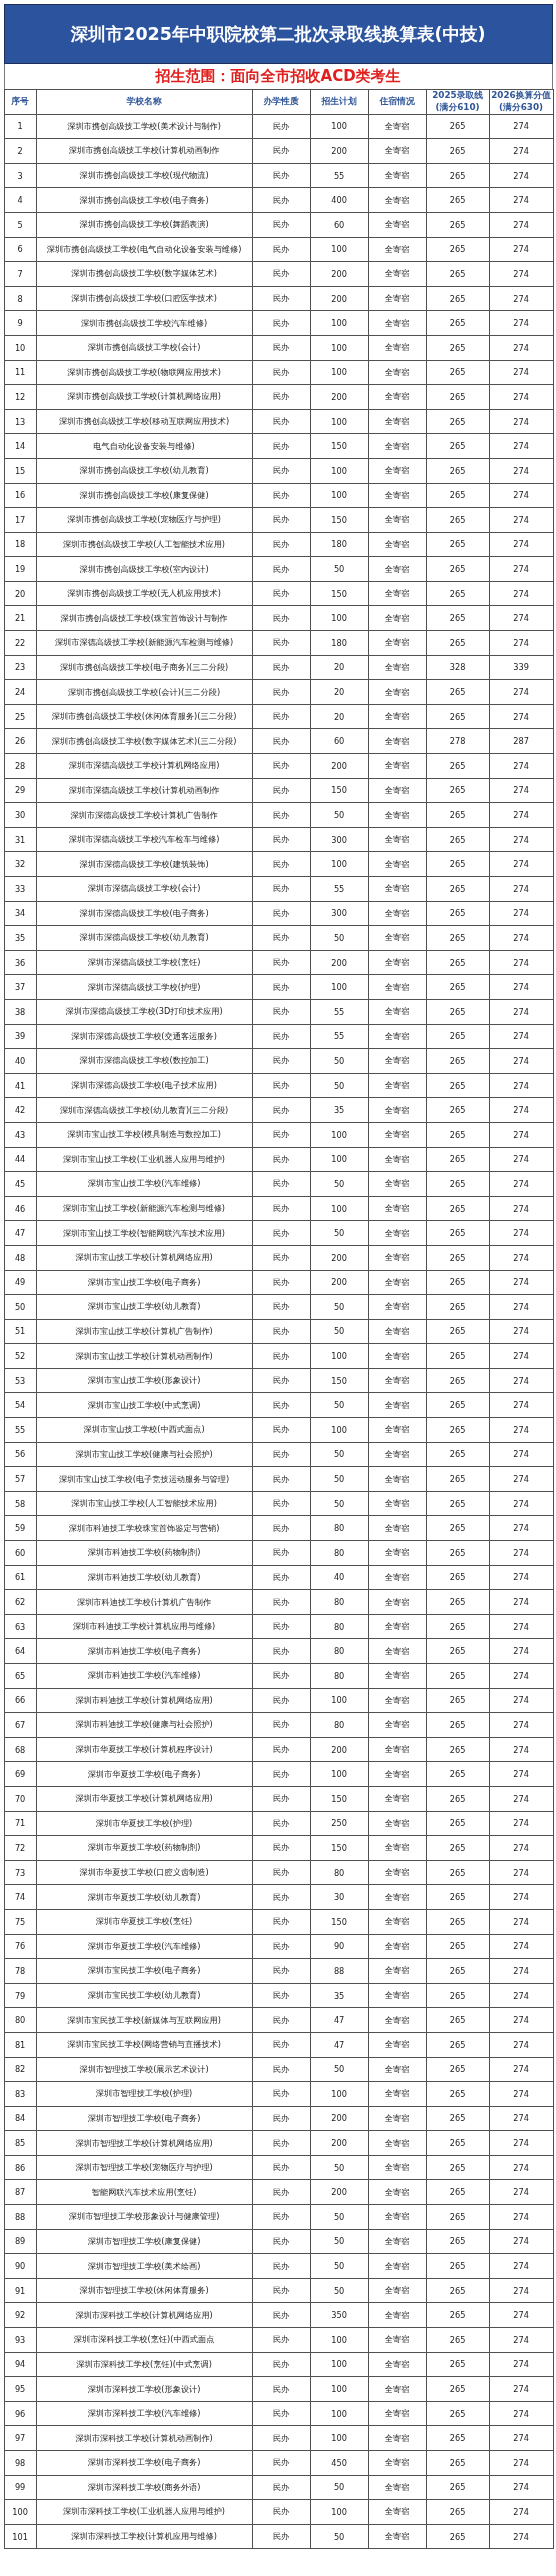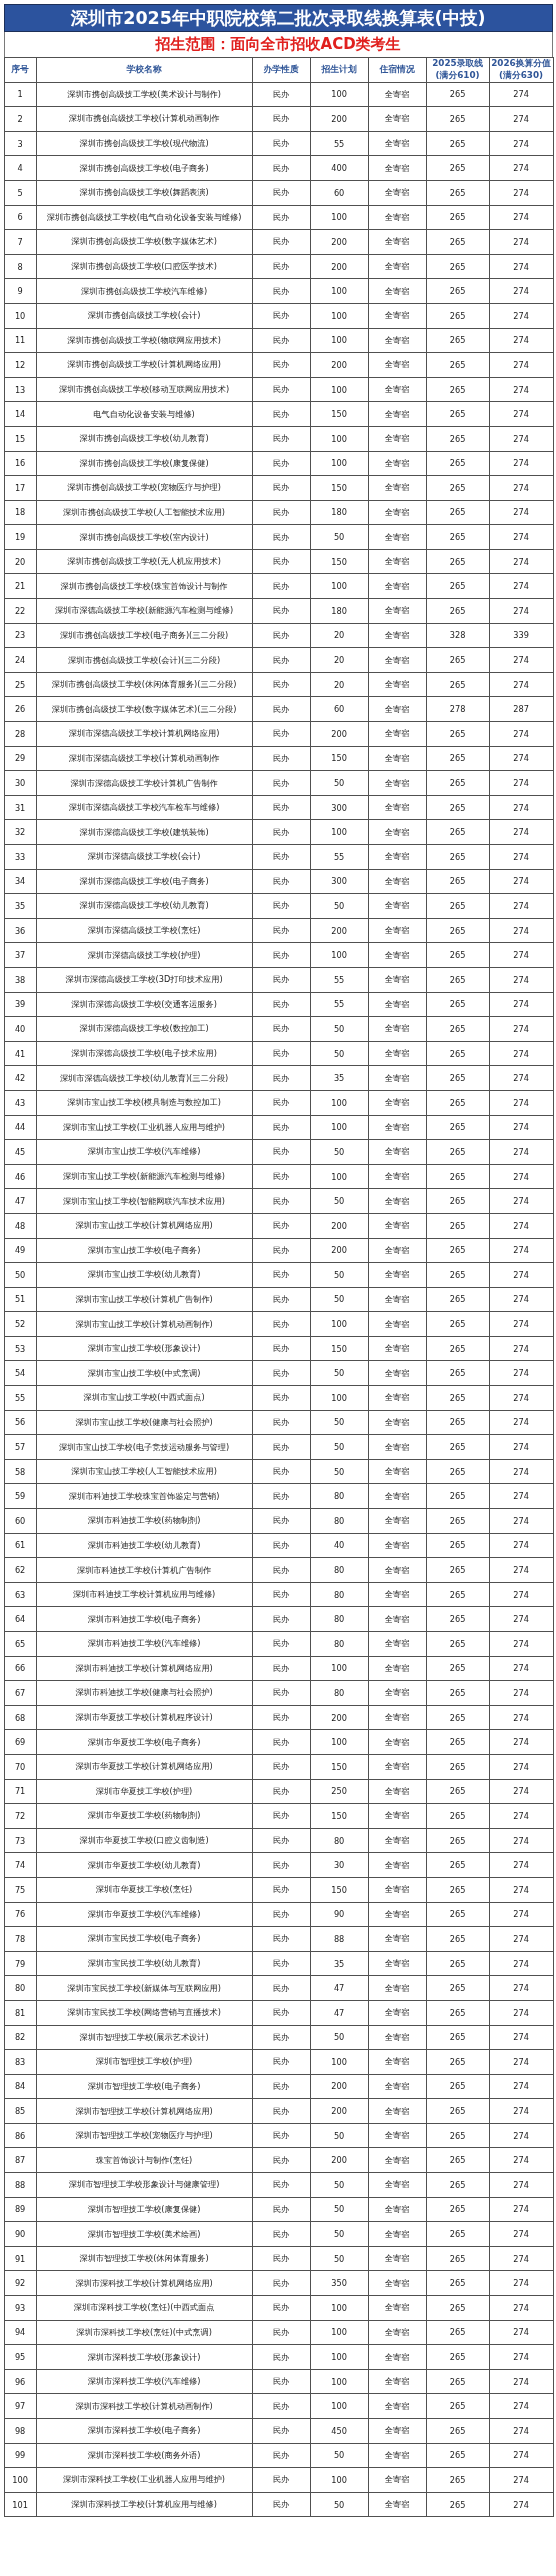--- a/index.html
+++ b/index.html
@@ -1,19 +1,19 @@
 <!DOCTYPE html>
 <html style="font-size:8.2px"><head>
   <meta charset="utf-8">
   <style>
     html, body { margin: 0; padding: 0; background: #ffffff; }
     body { width: 556px; height: 3077px; position: relative; overflow: hidden;
            font-family: "DejaVu Sans", "Liberation Sans", sans-serif; color: #1a1a1a; }
     .sheet { position: absolute; left: 3.6px; top: 3.6px; width: 549px; }
-    .title-band { height: 28px; background: #2C539E; border: 0.5px solid #1d2f57; box-sizing: border-box;
+    .title-band { height: 60px; background: #2C539E; border: 0.5px solid #1d2f57; box-sizing: border-box;
                   display: flex; align-items: center; justify-content: center; }
     .title-text { color: #ffffff; font-weight: bold; font-size: 17.5px; letter-spacing: 0; white-space: nowrap; }
     .subtitle-row { height: 25px; border-left: 0.5px solid #7a7a7a; border-right: 0.5px solid #7a7a7a;
                     box-sizing: border-box; display: flex; align-items: center; justify-content: center; }
     .subtitle-text { color: #E0201E; font-weight: bold; font-size: 15px; white-space: nowrap; }
     table { width: 549px; border-collapse: collapse; table-layout: fixed; }
     th, td { border: 0.5px solid #505050; text-align: center; vertical-align: middle; padding: 0;
              white-space: nowrap; overflow: visible; }
     thead tr { height: 25px; }
     th { color: #2F5597; font-weight: bold; font-size: 8.8px; line-height: 1.3; }
@@ -810,21 +810,21 @@
         <td>86</td>
         <td>深圳市智理技工学校(宠物医疗与护理)</td>
         <td>民办</td>
         <td>50</td>
         <td>全寄宿</td>
         <td>265</td>
         <td>274</td>
       </tr>
         <tr>
         <td>87</td>
-        <td>珠宝首饰设计与制作(烹饪)</td>
+        <td>智能网联汽车技术应用(烹饪)</td>
         <td>民办</td>
         <td>200</td>
         <td>全寄宿</td>
         <td>265</td>
         <td>274</td>
       </tr>
         <tr>
         <td>88</td>
         <td>深圳市智理技工学校形象设计与健康管理)</td>
         <td>民办</td>

